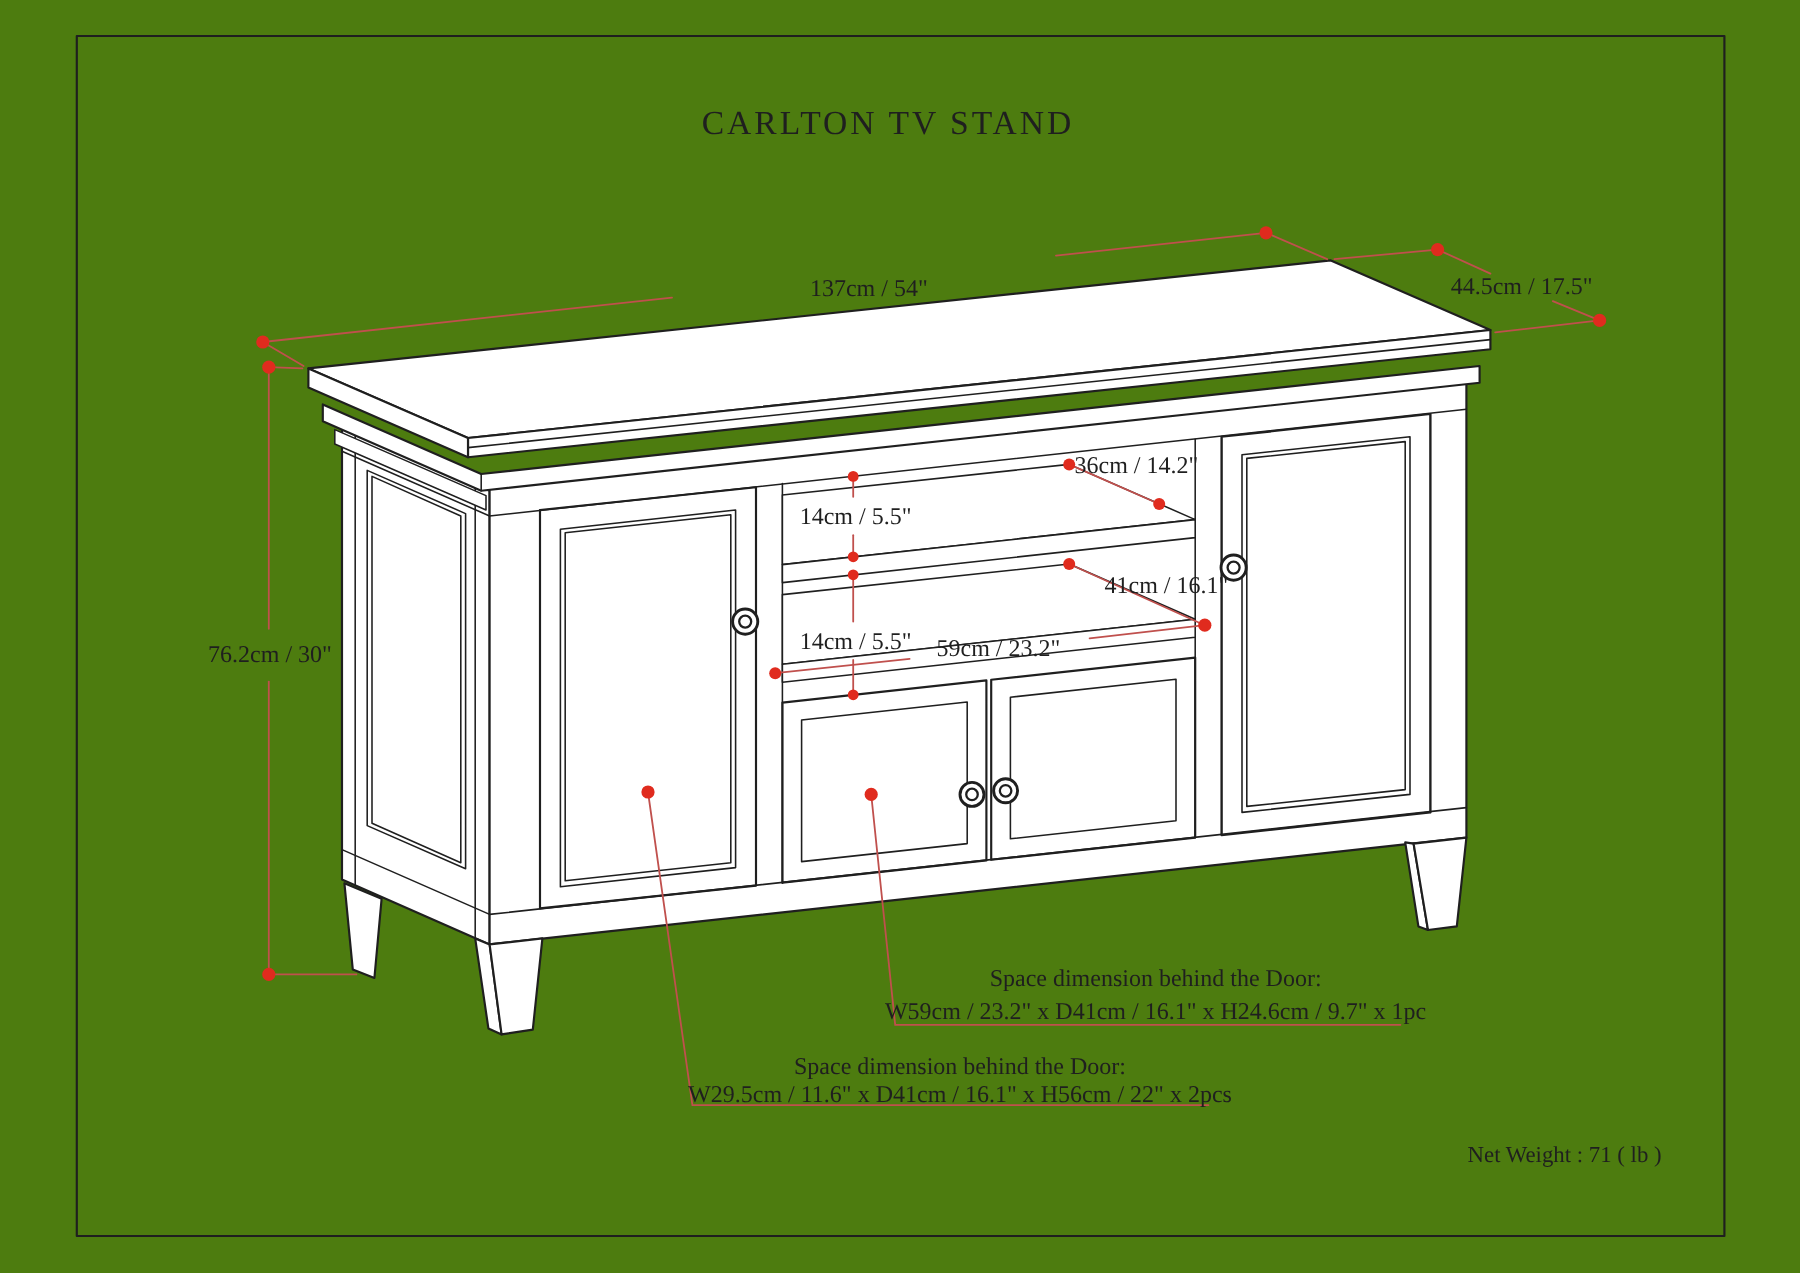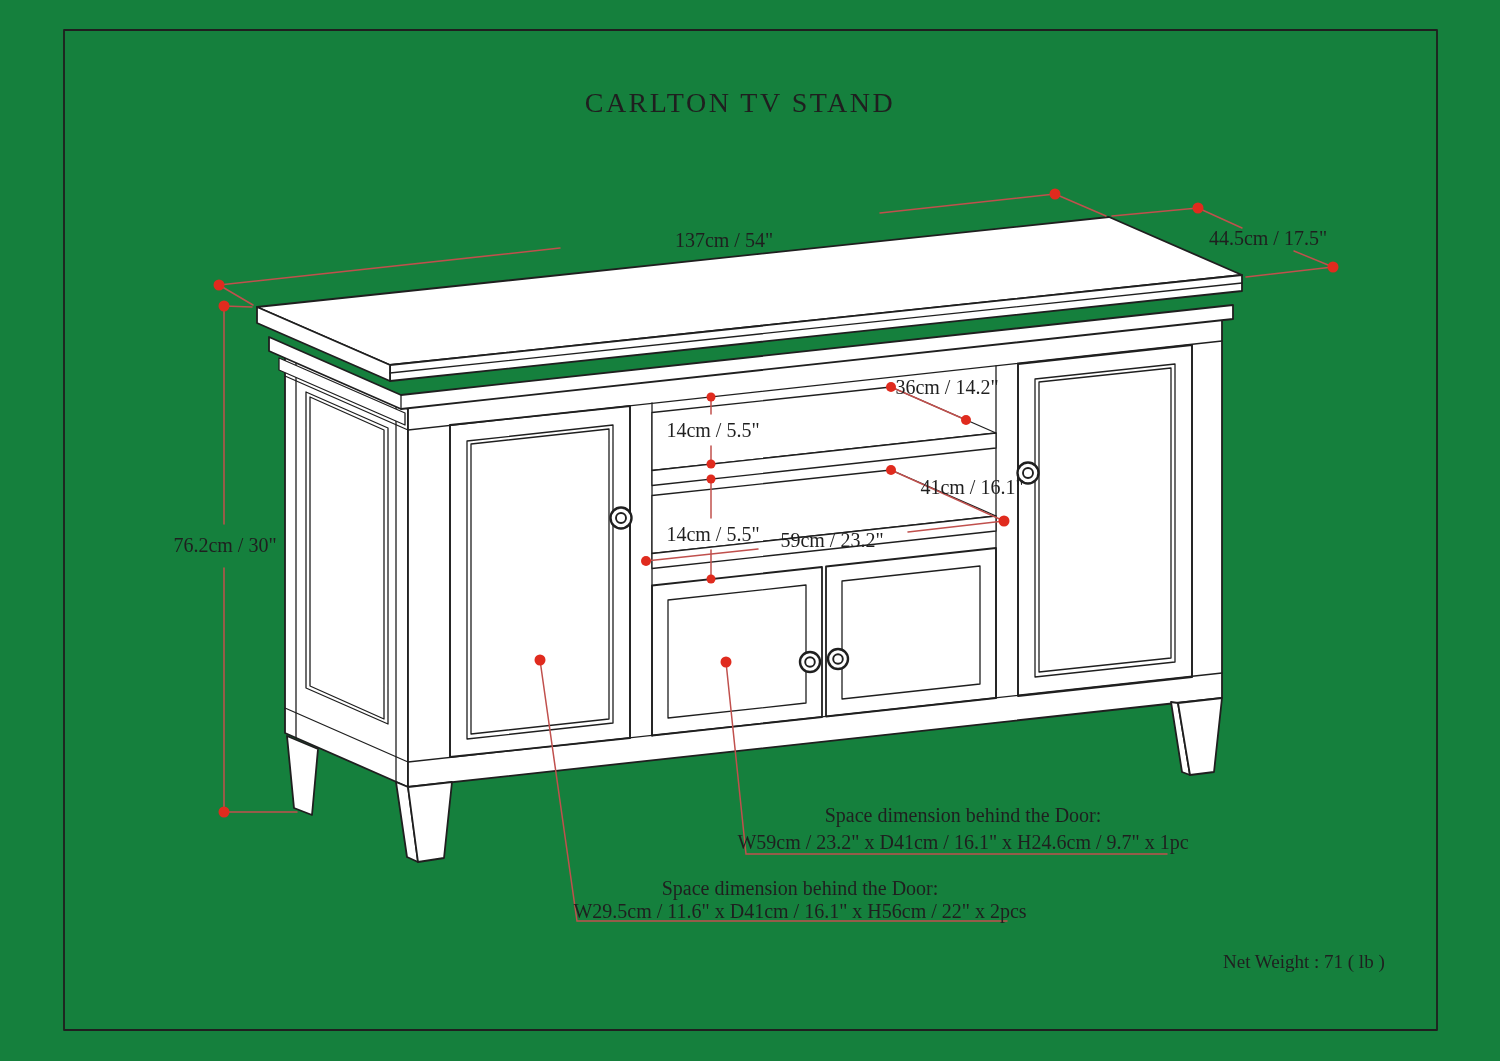--- a/index.html
+++ b/index.html
@@ -1,16 +1,16 @@
 <!DOCTYPE html>
 <html><head>
 <meta charset="utf-8">
 <style>
   html,body{margin:0;padding:0;background:#fff;}
-  .page{position:relative;width:1500px;height:1061px;background:#15803d;overflow:hidden;
+  .page{position:relative;width:1500px;height:1061px;background:#4d7c0f;overflow:hidden;
         font-family:"Liberation Serif","DejaVu Serif",serif;text-align:right;}
   svg{position:absolute;left:0;top:0;}
   .blk{fill:none;stroke:#1f1f1f;stroke-width:1.8;stroke-linejoin:round;stroke-linecap:round;}
   .blkf{fill:#ffffff;stroke:#1f1f1f;stroke-width:1.8;stroke-linejoin:round;}
   .thin{stroke-width:1.3;}
   .red{fill:none;stroke:#c0504d;stroke-width:1.5;stroke-linecap:round;}
   .dot{fill:#e02b1e;stroke:none;}
   .knob-o{fill:#ffffff;stroke:#1f1f1f;stroke-width:2.4;}
   .knob-i{fill:#ffffff;stroke:#1f1f1f;stroke-width:1.9;}
   text{fill:#1f1f1f;font-family:"Liberation Serif","DejaVu Serif",serif;}

